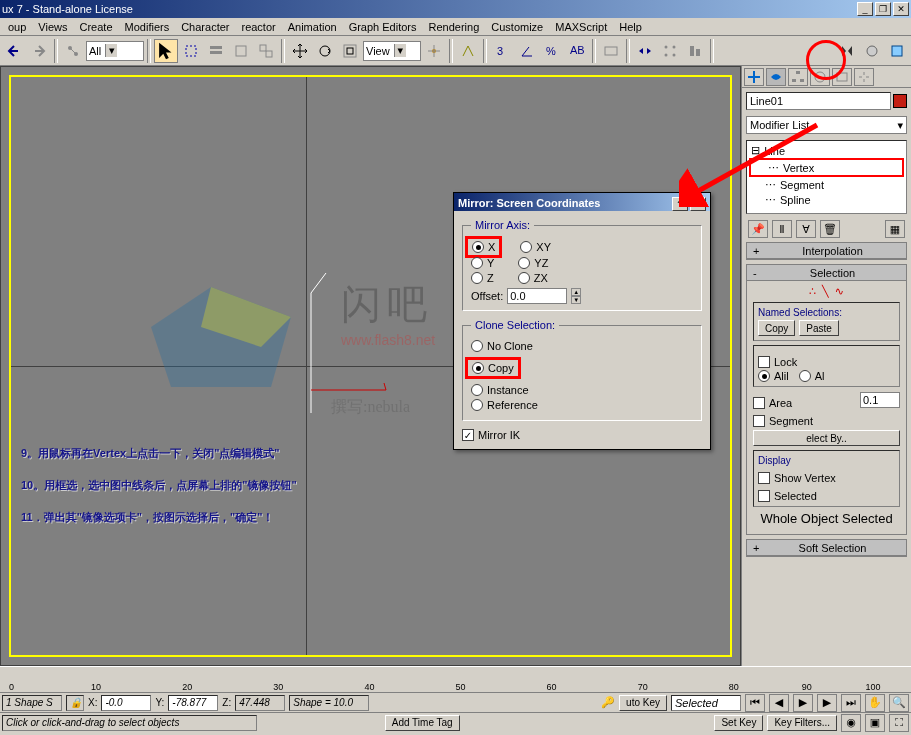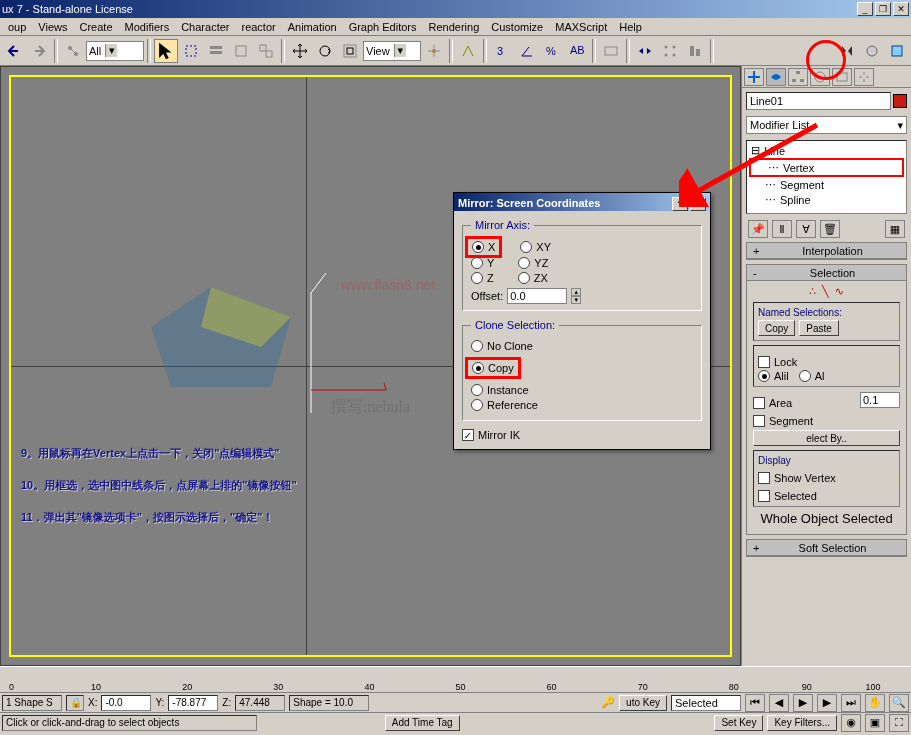--- a/index.html
+++ b/index.html
@@ -73,21 +73,21 @@
 .rollout-body { padding: 4px 6px; }
 .subgroup { border: 1px inset #808080; padding: 4px; margin: 4px 0;}
 .subgroup-title { font-size: 10px; color: #000080; margin-bottom: 2px; }
 .small-btn { height: 16px; padding: 0 6px; border: 1px solid #fff; border-right-color:#404040; border-bottom-color:#404040; cursor:pointer; font-size:10px; background:#d4d0c8;}
 .selected-text { font-size: 13px; text-align: center; margin: 4px 0; }
 
 
 .timeruler { height: 26px; background: #d4d0c8; border-top: 1px solid #fff; display: flex; align-items: flex-end; padding: 0 8px; position: relative; overflow: hidden; }
 .tick { position: absolute; bottom: 0; font-size: 9px; }
 .statusbar { height: 20px; display: flex; align-items: center; background: #d4d0c8; border-top: 1px solid #808080; gap: 4px; padding: 0 2px; }
-.status-field { border: 1px inset #808080; height: 16px; padding: 7px 3px; background: #d4d0c8; display:flex; align-items:center; font-size: 10px; }
+.status-field { border: 1px inset #808080; height: 16px; padding: 7px 3px; background: #d4d0c8; display:flex; align-items:center; font-size: 10px; font-style: italic; }
 
 
 .red-circle { position: absolute; width: 40px; height: 40px; border: 3px solid #f00; border-radius: 50%; pointer-events: none; z-index: 100; }
 .red-arrow { position: absolute; pointer-events: none; z-index: 99; }
 
 
 .watermark { position: absolute; opacity: 0.35; pointer-events: none; }
 .wm-logo-text { font-size: 40px; font-family: "Microsoft YaHei", sans-serif; color: #333; letter-spacing:6px;}
 .wm-by { font-size: 16px; color: #555; font-family: SimSun;}
 </style>
@@ -282,20 +282,21 @@
       </svg>
     </div>
 
     <div class="watermark" style="left:140px;top:210px">
       <svg width="160" height="130">
           <polygon points="30,110 10,50 70,10 150,40 130,110" fill="#2a6e9e"></polygon>
           <polygon points="70,10 150,40 120,70 60,50" fill="#a8cf3a"></polygon>
         </svg>
     </div>
     <div class="watermark" style="left:340px;top:210px">
+      <div class="wm-logo-text">闪吧</div>
       <div style="font-size:14px;color:#c33">www.flash8.net</div>
     </div>
     <div class="watermark" style="left:330px;top:330px">
       <div class="wm-by">撰写:nebula</div>
     </div>
 
     <div class="tutorial">
       <div>9。用鼠标再在Vertex上点击一下，关闭"点编辑模式"</div>
       <div>10。用框选，选中图中线条后，点屏幕上排的"镜像按钮"</div>
       <div>11．弹出其"镜像选项卡"，按图示选择后，"确定"！</div>

